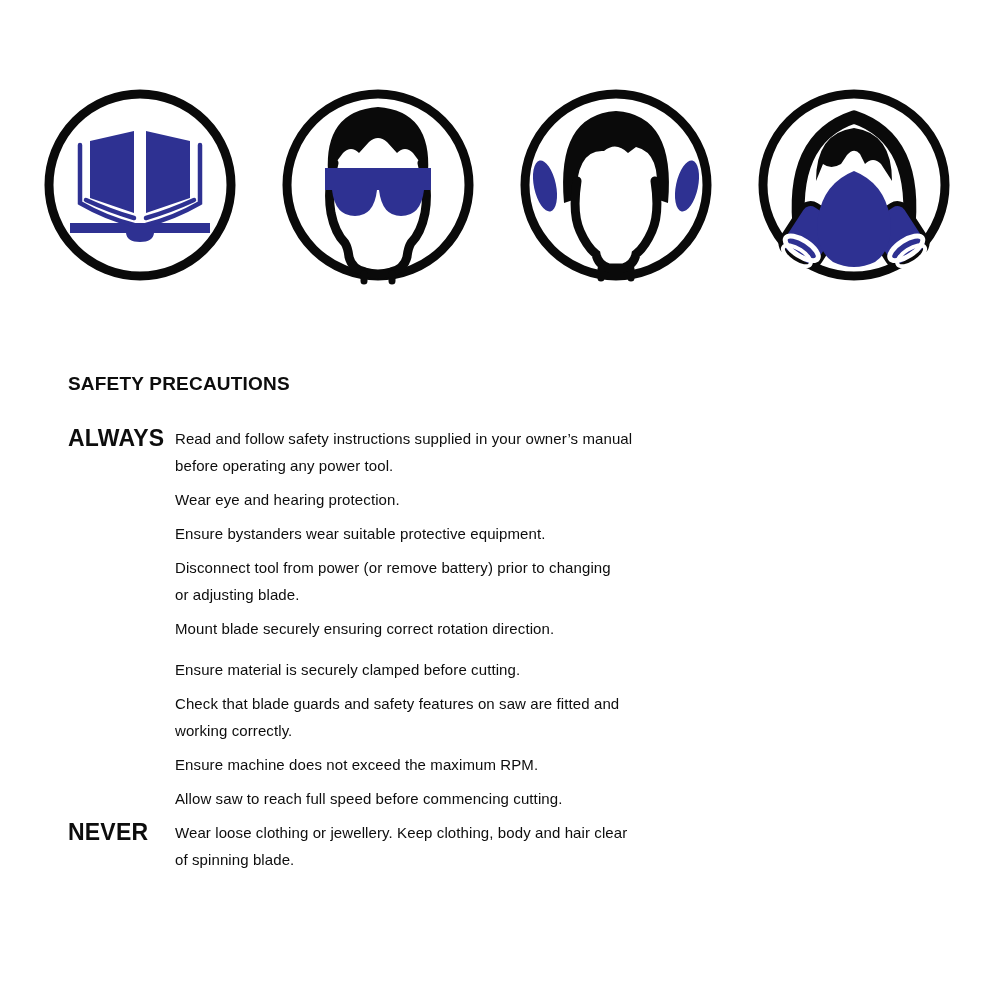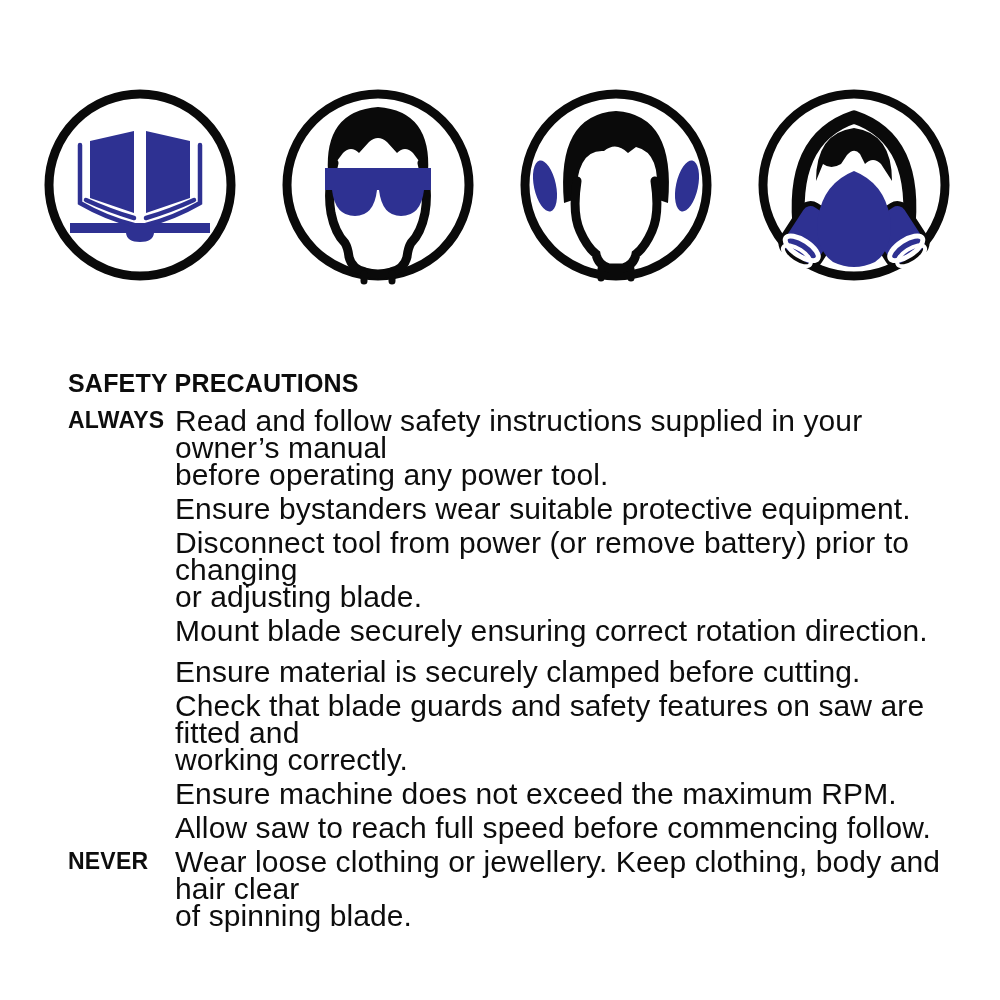--- a/index.html
+++ b/index.html
@@ -19,39 +19,39 @@
   }
   .icon { width: 200px; height: 200px; }
   .icon svg { width: 100%; height: 100%; display: block; }
 
   .content {
     position: absolute;
     left: 68px; top: 370px;
     width: 885px;
   }
   .heading {
-    font-size: 25px;
+    font-size: 19px;
     font-weight: bold;
     letter-spacing: 0.2px;
     line-height: 27px;
-    margin: 0 0 10px 0;
+    margin: 0 0 28px 0;
   }
   .row {
     display: grid;
     grid-template-columns: 107px 1fr;
     margin-bottom: 7px;
   }
   .row-label {
     font-weight: bold;
     font-size: 23px;
     line-height: 27px;
     letter-spacing: 0.2px;
   }
   .row-text {
-    font-size: 30px;
+    font-size: 15px;
     line-height: 27px;
     letter-spacing: 0.1px;
     white-space: pre-line;
   }
 </style>
 </head>
 <body>
 
 <div class="icon-row">
 
@@ -124,20 +124,24 @@
 <div class="content">
   <div class="heading">SAFETY PRECAUTIONS</div>
 
   <div class="row">
     <div class="row-label">ALWAYS</div>
     <div class="row-text">Read and follow safety instructions supplied in your owner’s manual
 before operating any power tool.</div>
   </div>
   <div class="row">
     <div class="row-label"></div>
+    <div class="row-text">Wear eye and hearing protection.</div>
+  </div>
+  <div class="row">
+    <div class="row-label"></div>
     <div class="row-text">Ensure bystanders wear suitable protective equipment.</div>
   </div>
   <div class="row">
     <div class="row-label"></div>
     <div class="row-text">Disconnect tool from power (or remove battery) prior to changing
 or adjusting blade.</div>
   </div>
   <div class="row">
     <div class="row-label"></div>
     <div class="row-text">Mount blade securely ensuring correct rotation direction.</div>
@@ -153,21 +157,21 @@
     <div class="row-label"></div>
     <div class="row-text">Check that blade guards and safety features on saw are fitted and
 working correctly.</div>
   </div>
   <div class="row">
     <div class="row-label"></div>
     <div class="row-text">Ensure machine does not exceed the maximum RPM.</div>
   </div>
   <div class="row">
     <div class="row-label"></div>
-    <div class="row-text">Allow saw to reach full speed before commencing follow.</div>
+    <div class="row-text">Allow saw to reach full speed before commencing cutting.</div>
   </div>
 
   <div class="row">
     <div class="row-label">NEVER</div>
     <div class="row-text">Wear loose clothing or jewellery. Keep clothing, body and hair clear
 of spinning blade.</div>
   </div>
 </div>
 
 </body></html>

